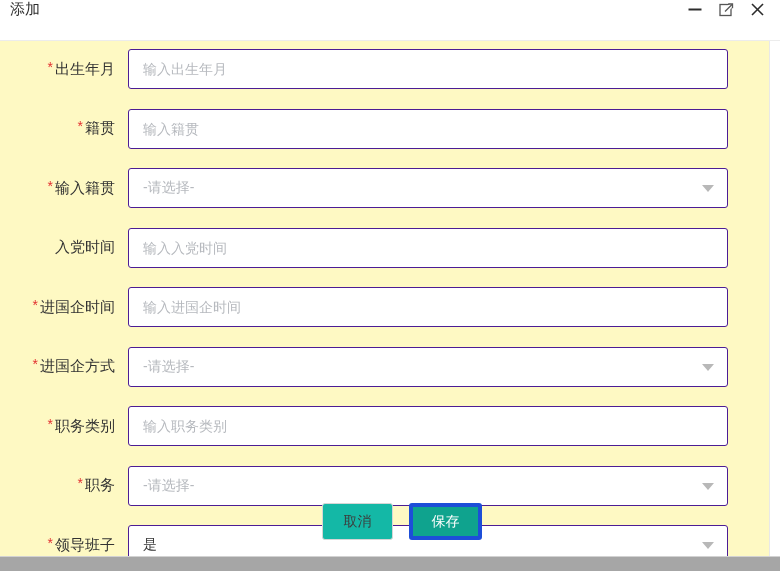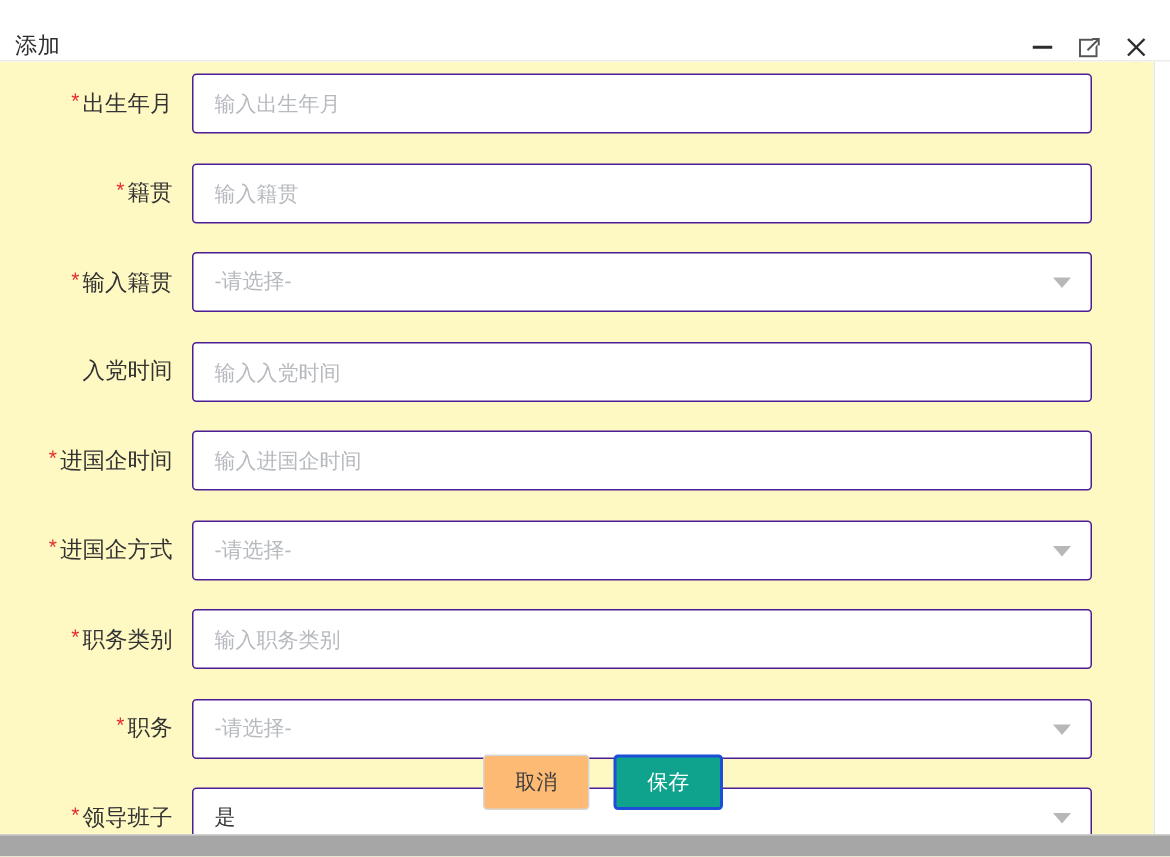--- a/index.html
+++ b/index.html
@@ -8,21 +8,21 @@
     width: 780px; height: 571px;
     position: relative; overflow: hidden;
     background: #ffffff;
     font-family: "Liberation Sans", sans-serif;
   }
 
   
   .dialog-header {
     position: absolute; top: 0; left: 0; right: 0; height: 41px;
     border-bottom: 1px solid #ececec;
-    display: flex; align-items: flex-end;
+    display: flex; align-items: flex-start;
     padding: 0 14px 0 10px;
     background: #fff; z-index: 20;
   }
   .dialog-title { font-size: 15px; color: #2e2e2e; }
   .window-controls { margin-left: auto; display: flex; align-items: center; gap: 13px; }
   .ctrl-btn {
     width: 18px; height: 18px; padding: 0;
     background: none; border: none; cursor: pointer;
     display: flex; align-items: center; justify-content: center;
   }
@@ -57,22 +57,22 @@
     border-top: 7px solid #b8b8b8;
   }
 
   
   .btn {
     position: absolute; top: 503px; height: 37px; z-index: 10;
     border-radius: 3px; font-size: 14px; cursor: pointer;
     font-family: "Liberation Sans", sans-serif;
     display: flex; align-items: center; justify-content: center;
   }
-  .btn-cancel { left: 322px; width: 71px; background: #fdba74; border: 1px solid #d6d6d6; color: #3c3c3c; }
-  .btn-save  { left: 409px; width: 73px; background: #0fa38e; border: 2px solid #1d4ed8; color: #ffffff; }
+  .btn-cancel { left: 322px; width: 71px; background: #14b8a6; border: 1px solid #d6d6d6; color: #3c3c3c; }
+  .btn-save  { left: 409px; width: 73px; background: #0fa38e; border: 4px solid #1d4ed8; color: #ffffff; }
 
   
   .v-divider { position: absolute; left: 769px; top: 41px; bottom: 15px; width: 1px; background: #e8e8e8; z-index: 15; }
   .h-scrollbar {
     position: absolute; left: 0; right: 0; bottom: 0; height: 15px;
     background: #a6a6a6; border-top: 1px solid #d2d2d2; z-index: 30;
   }
 </style>
 </head>
 <body>

